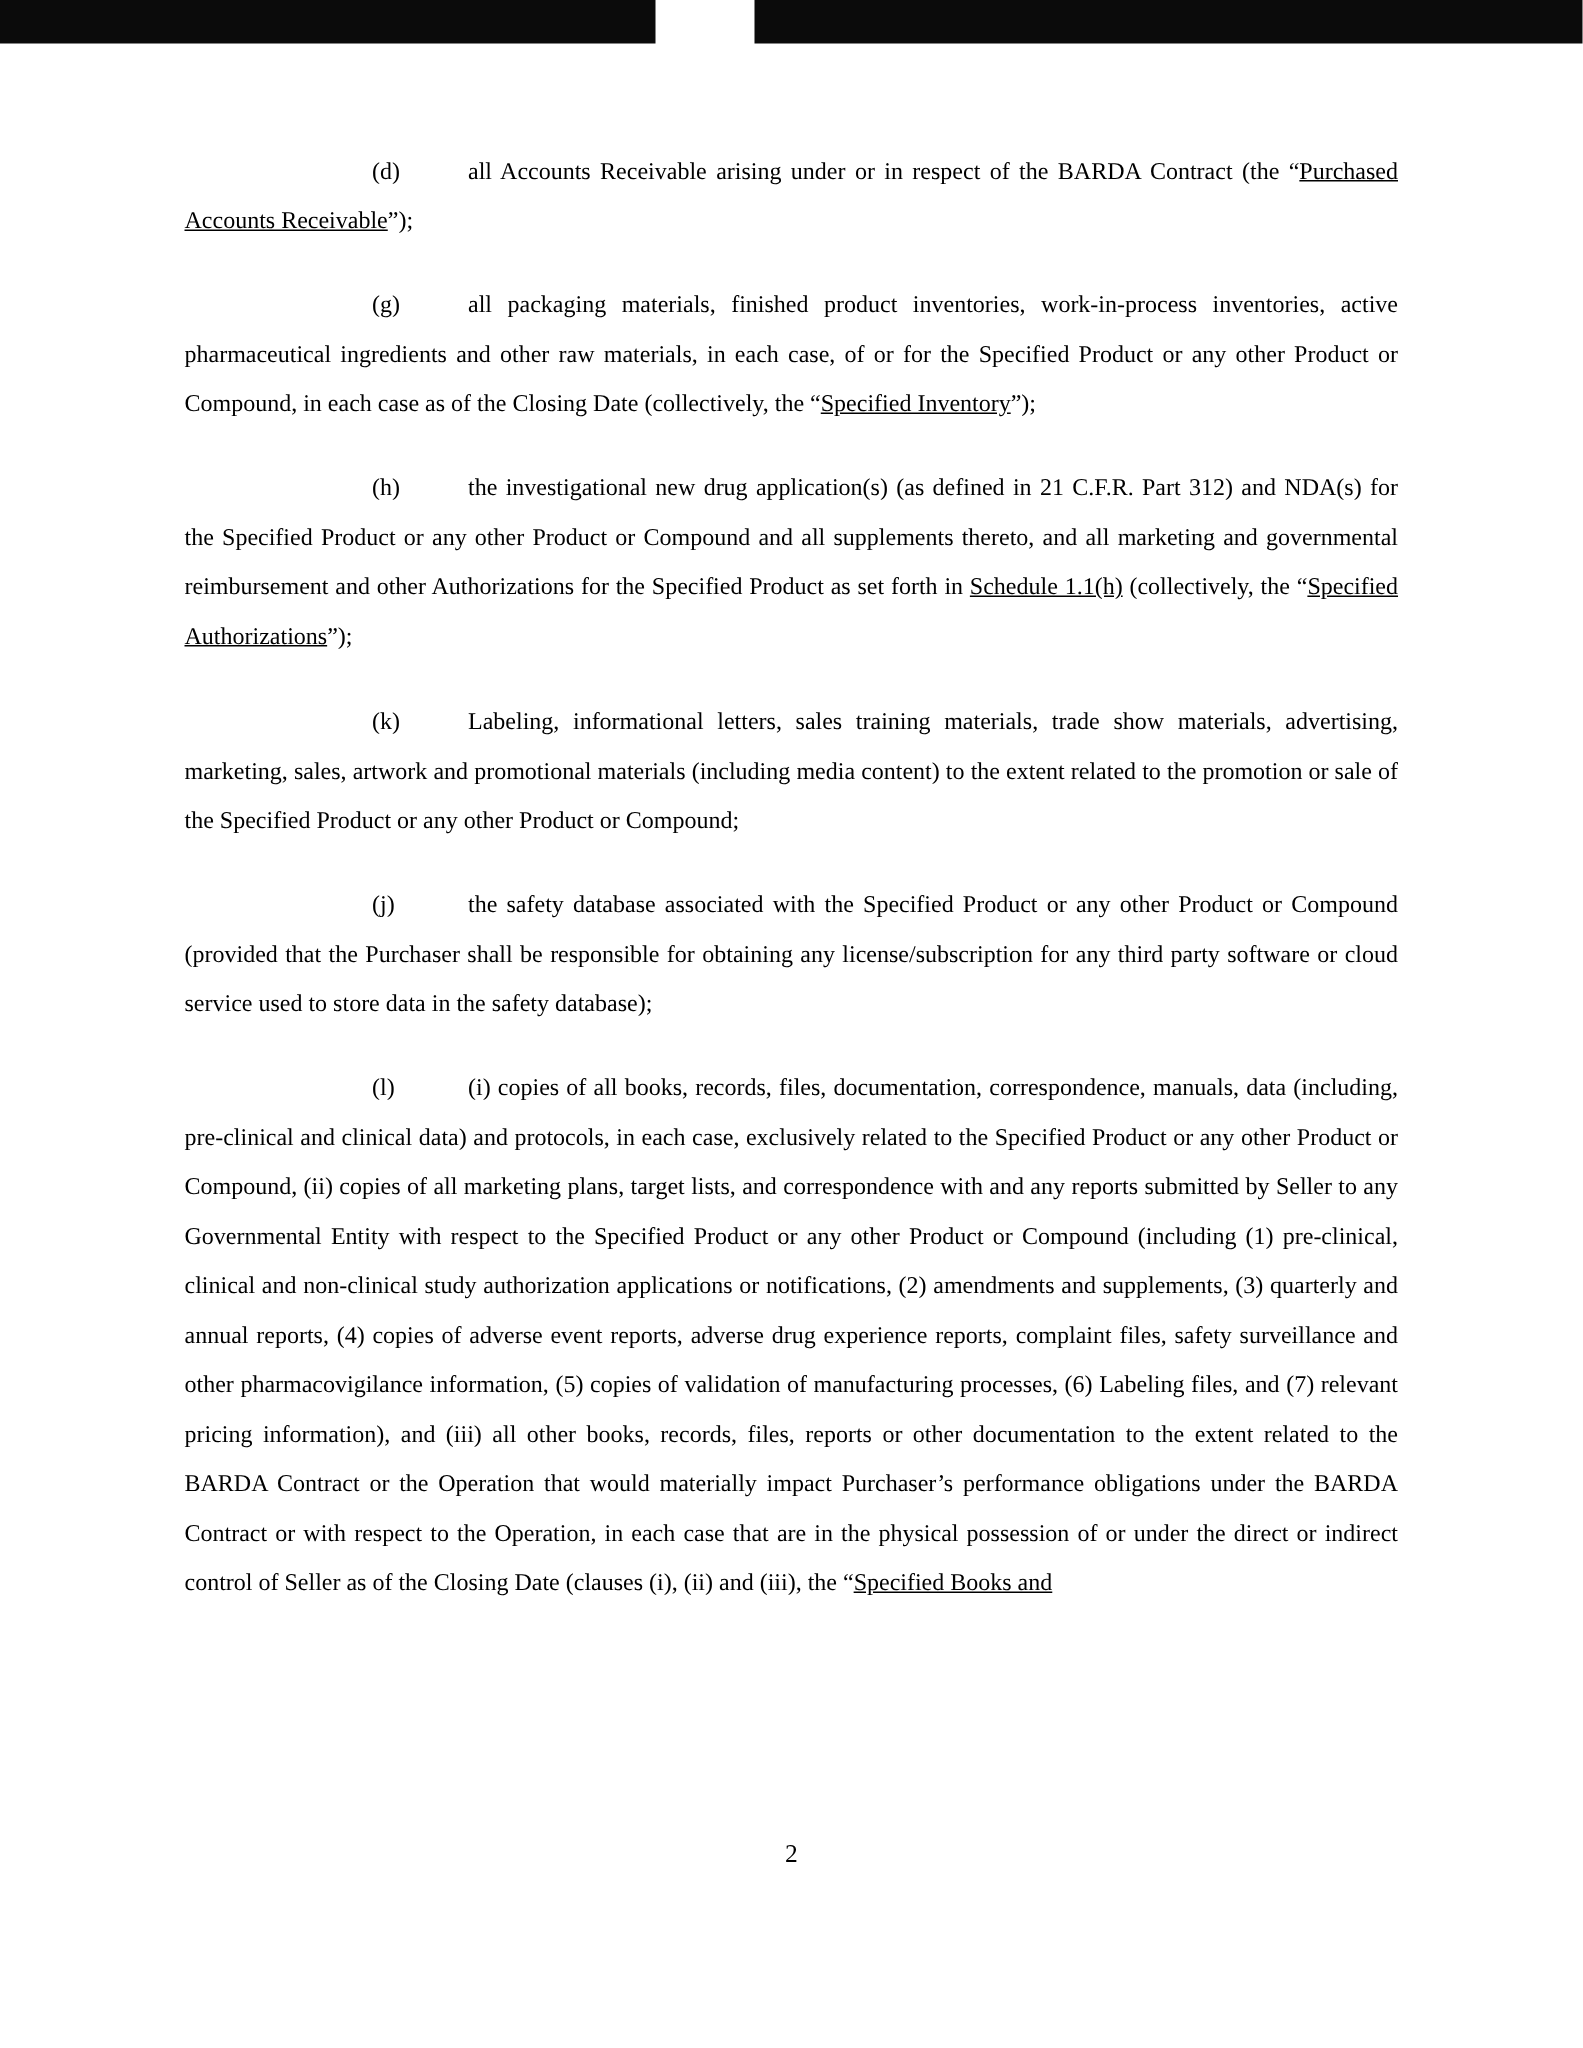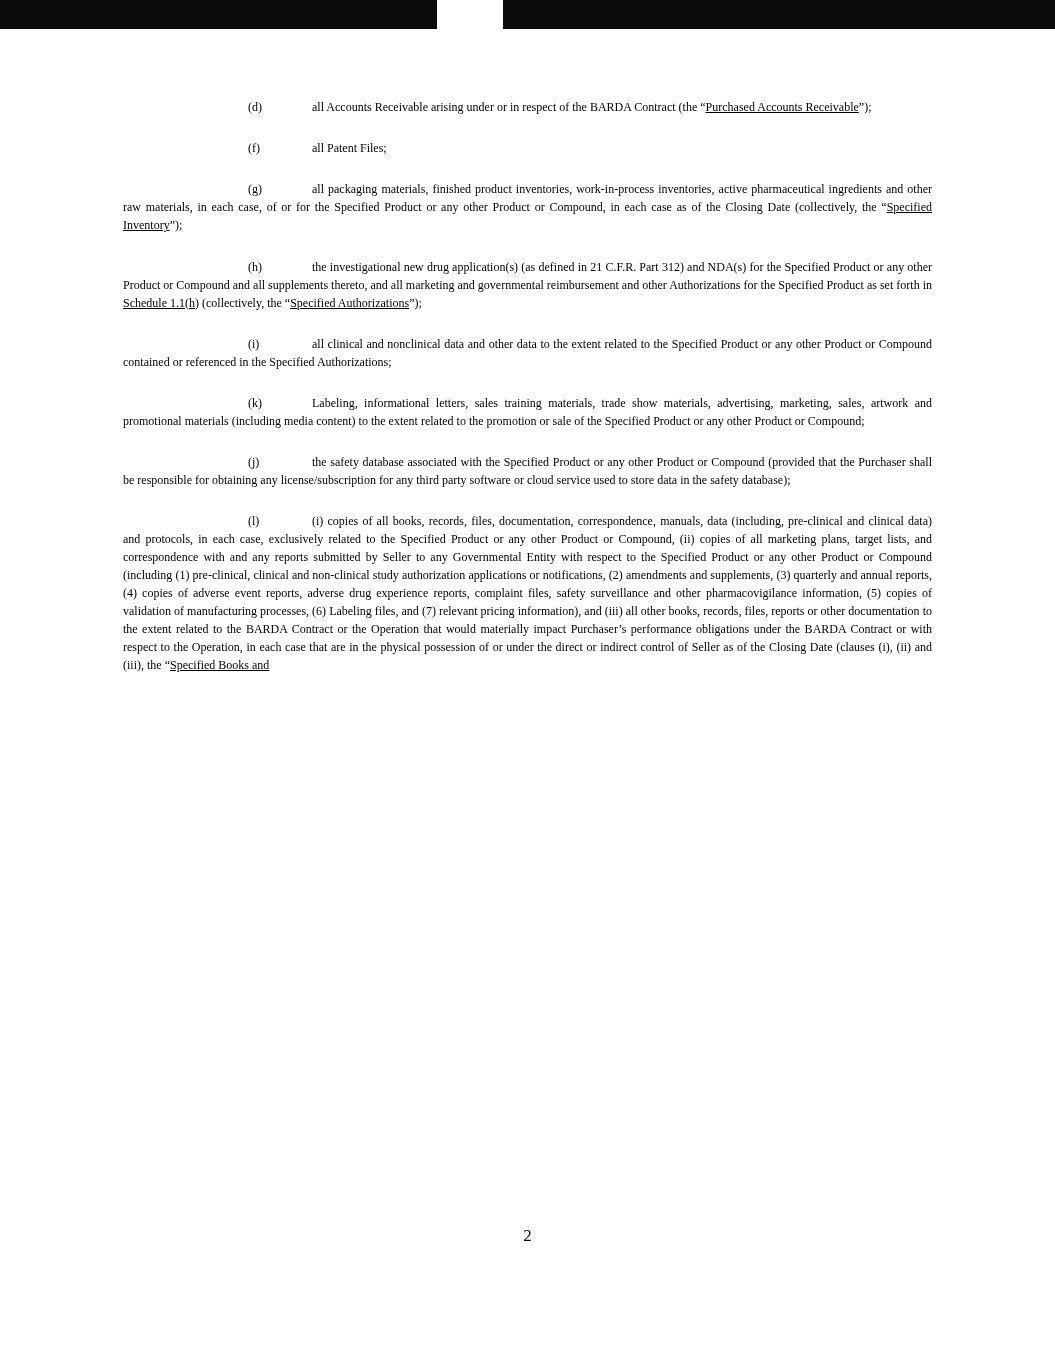--- a/index.html
+++ b/index.html
@@ -19,22 +19,22 @@
   }
   .scan-bar.left  { left: 0;   width: 437px; }
   .scan-bar.right { left: 503px; width: 552px; }
   .doc-content {
     position: absolute;
     top: 98px;
     left: 123px;
     width: 809px;
   }
   p.clause {
-    font-size: 12px;
-    line-height: 18px;
+    font-size: 16px;
+    line-height: 33px;
     text-align: justify;
     text-indent: 125px;
     margin: 0 0 23.2px 0;
   }
   .clause-label {
     display: inline-block;
     width: 64px;
     text-indent: 0;
   }
   .u { text-decoration: underline; }
@@ -49,23 +49,21 @@
 </style>
 </head>
 <body>
 
 <div class="scan-bar left"></div>
 <div class="scan-bar right"></div>
 
 <div class="doc-content">
   <div>
       <p class="clause"><span class="clause-label">(d)</span><span>all Accounts Receivable arising under or in respect of the BARDA Contract (the “</span><span class="u">Purchased Accounts Receivable</span><span>”);</span></p>
-      <p class="clause"><span class="clause-label">(f)</span><span>all Patent Files;</span></p>
       <p class="clause"><span class="clause-label">(g)</span><span>all packaging materials, finished product inventories, work-in-process inventories, active pharmaceutical ingredients and other raw materials, in each case, of or for the Specified Product or any other Product or Compound, in each case as of the Closing Date (collectively, the “</span><span class="u">Specified Inventory</span><span>”);</span></p>
       <p class="clause"><span class="clause-label">(h)</span><span>the investigational new drug application(s) (as defined in 21&nbsp;C.F.R. Part&nbsp;312) and NDA(s) for the Specified Product or any other Product or Compound and all supplements thereto, and all marketing and governmental reimbursement and other Authorizations for the Specified Product as set forth in </span><span class="u">Schedule 1.1(h)</span><span> (collectively, the “</span><span class="u">Specified Authorizations</span><span>”);</span></p>
-      <p class="clause"><span class="clause-label">(i)</span><span>all clinical and nonclinical data and other data to the extent related to the Specified Product or any other Product or Compound contained or referenced in the Specified Authorizations;</span></p>
       <p class="clause"><span class="clause-label">(k)</span><span>Labeling, informational letters, sales training materials, trade show materials, advertising, marketing, sales, artwork and promotional materials (including media content) to the extent related to the promotion or sale of the Specified Product or any other Product or Compound;</span></p>
       <p class="clause"><span class="clause-label">(j)</span><span>the safety database associated with the Specified Product or any other Product or Compound (provided that the Purchaser shall be responsible for obtaining any license/subscription for any third party software or cloud service used to store data in the safety database);</span></p>
       <p class="clause"><span class="clause-label">(l)</span><span>(i) copies of all books, records, files, documentation, correspondence, manuals, data (including, pre-clinical and clinical data) and protocols, in each case, exclusively related to the Specified Product or any other Product or Compound, (ii) copies of all marketing plans, target lists, and correspondence with and any reports submitted by Seller to any Governmental Entity with respect to the Specified Product or any other Product or Compound (including (1) pre-clinical, clinical and non-clinical study authorization applications or notifications, (2) amendments and supplements, (3) quarterly and annual reports, (4) copies of adverse event reports, adverse drug experience reports, complaint files, safety surveillance and other pharmacovigilance information, (5) copies of validation of manufacturing processes, (6) Labeling files, and (7) relevant pricing information), and (iii) all other books, records, files, reports or other documentation to the extent related to the BARDA Contract or the Operation that would materially impact Purchaser’s performance obligations under the BARDA Contract or with respect to the Operation, in each case that are in the physical possession of or under the direct or indirect control of Seller as of the Closing Date (clauses (i), (ii) and (iii), the “</span><span class="u">Specified Books and</span></p>
     </div>
 </div>
 
 <div class="page-number">2</div>
 
 </body></html>

